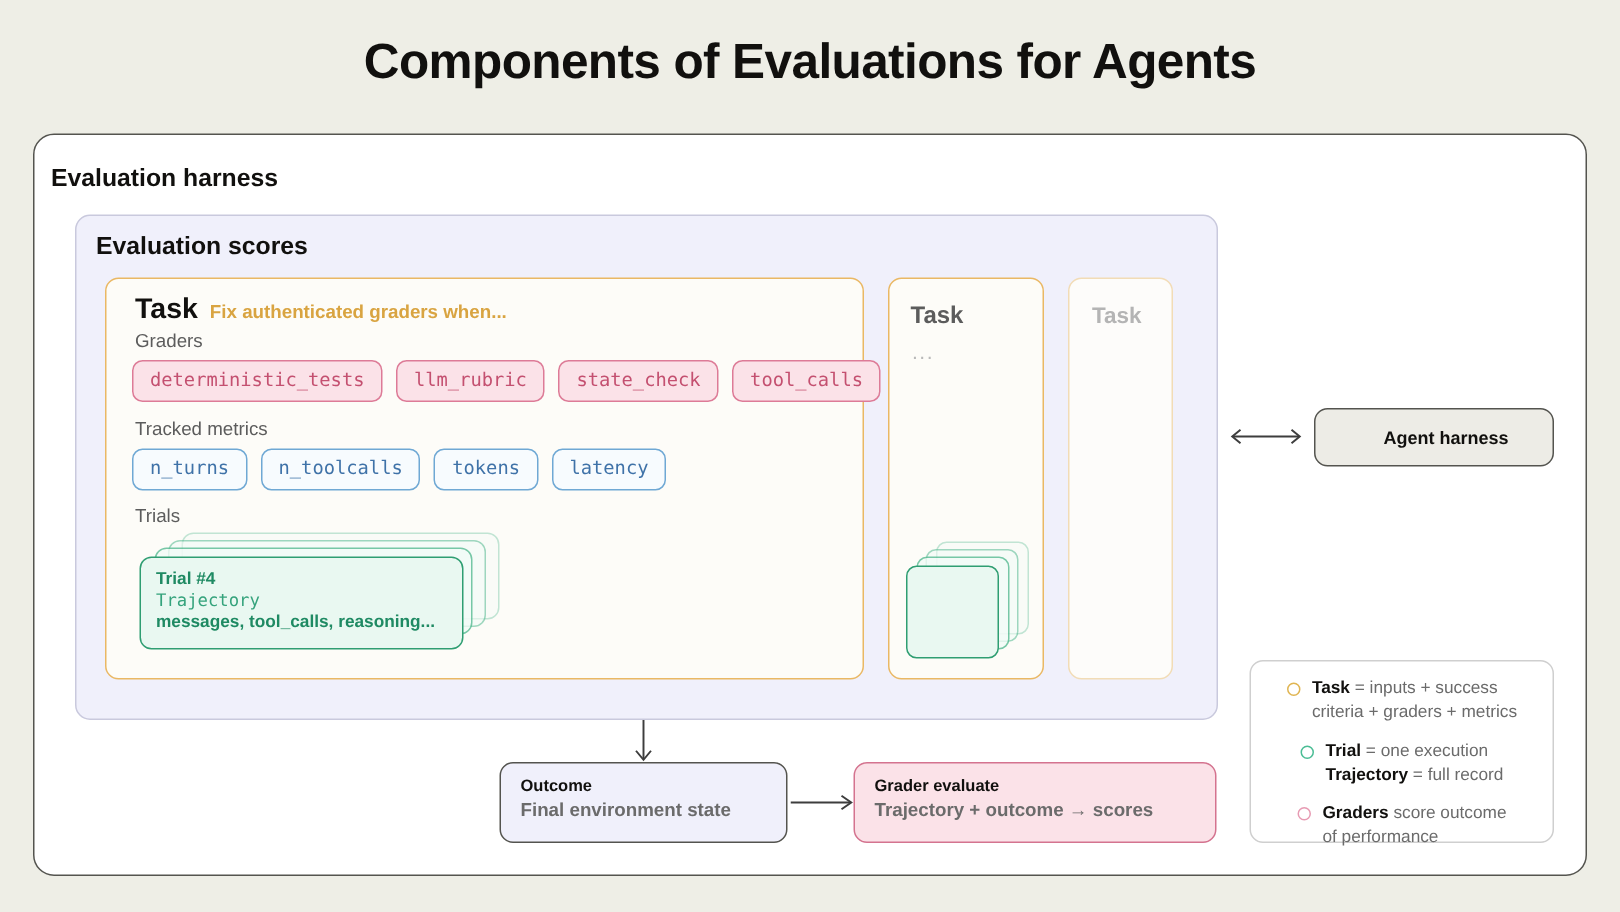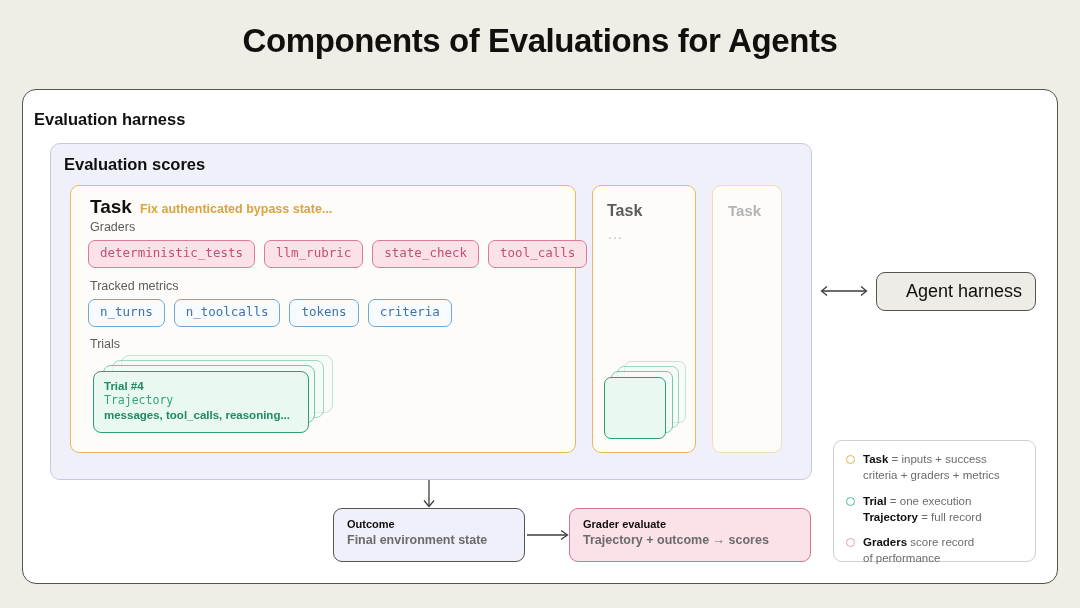--- a/index.html
+++ b/index.html
@@ -141,21 +141,21 @@
     position: absolute; left: 15px; top: 16px;
     font-size: 15px; font-weight: 700; color: #b4b4b4;
   }
 
   
   .agent-box {
     position: absolute; left: 876px; top: 272px;
     width: 160px; height: 39px;
     background: #edece6; border: 1.5px solid #54544f; border-radius: 9px;
     display: flex; align-items: center; justify-content: center;
-    font-size: 18px; font-weight: 400; color: #11100e; padding-left: 16px;
+    font-size: 12px; font-weight: 700; color: #11100e; padding-left: 16px;
   }
   .arrow-bi {
     position: absolute; left: 816px; top: 284px;
     width: 56px; height: 14px;
   }
 
   
   .arrow-down { position: absolute; left: 413px; top: 480px; width: 32px; height: 32px; }
   .outcome {
     position: absolute; left: 333px; top: 508px;
@@ -174,21 +174,21 @@
   .arrow-right { position: absolute; left: 527px; top: 528px; width: 44px; height: 14px; }
 
   
   .legend {
     position: absolute; left: 833px; top: 440px;
     width: 203px; height: 122px;
     background: #ffffff; border: 1.2px solid #cfcfcf; border-radius: 9px;
     padding: 11px 12px;
     display: flex; flex-direction: column; gap: 10px;
   }
-  .leg-row { display: flex; gap: 8px; align-items: flex-start; }
+  .leg-row { display: flex; gap: 8px; align-items: flex-start; justify-content: center; }
   .ring {
     width: 9px; height: 9px; border-radius: 50%;
     border: 1.7px solid #000; background: transparent;
     margin-top: 3px; flex: 0 0 auto;
   }
   .ring.amber { border-color: #e0b552; }
   .ring.teal  { border-color: #4bbd95; }
   .ring.pink  { border-color: #e79bb3; }
   .leg-txt { font-size: 11.5px; line-height: 1.38; color: #6b6b6b; }
   .leg-txt b { color: #11100e; font-weight: 700; }
@@ -202,37 +202,37 @@
 
   <div class="harness"></div>
   <div class="harness-label">Evaluation harness</div>
 
   <div class="suite"></div>
   <div class="suite-label">Evaluation scores</div>
 
   <div class="task-main"></div>
   <div class="task-head">
     <span class="t-title">Task</span>
-    <span class="t-sub">Fix authenticated bypass state...</span>
+    <span class="t-sub">Fix authenticated graders when...</span>
   </div>
 
   <div class="sec-label sec-graders">Graders</div>
   <div class="chiprow graders">
     <span class="chip pink">deterministic_tests</span>
     <span class="chip pink">llm_rubric</span>
     <span class="chip pink">state_check</span>
     <span class="chip pink">tool_calls</span>
   </div>
 
   <div class="sec-label sec-metrics">Tracked metrics</div>
   <div class="chiprow metrics">
     <span class="chip blue">n_turns</span>
     <span class="chip blue">n_toolcalls</span>
     <span class="chip blue">tokens</span>
-    <span class="chip blue">criteria</span>
+    <span class="chip blue">latency</span>
   </div>
 
   <div class="sec-label sec-trials">Trials</div>
 
   <div class="trialstack">
     <div class="sheet s3"></div>
     <div class="sheet s2"></div>
     <div class="sheet s1"></div>
     <div class="front">
       <div class="trial-num">Trial #4</div>
@@ -296,19 +296,19 @@
     <div class="leg-row">
       <span class="ring teal"></span>
       <div class="leg-txt">
         <b>Trial</b><span> = one execution</span><br>
         <b>Trajectory</b><span> = full record</span>
       </div>
     </div>
     <div class="leg-row">
       <span class="ring pink"></span>
       <div class="leg-txt">
-        <b>Graders</b><span> score record</span><br>
+        <b>Graders</b><span> score outcome</span><br>
         <span>of performance</span>
       </div>
     </div>
   </div>
 
 </div>
 
 </body></html>

